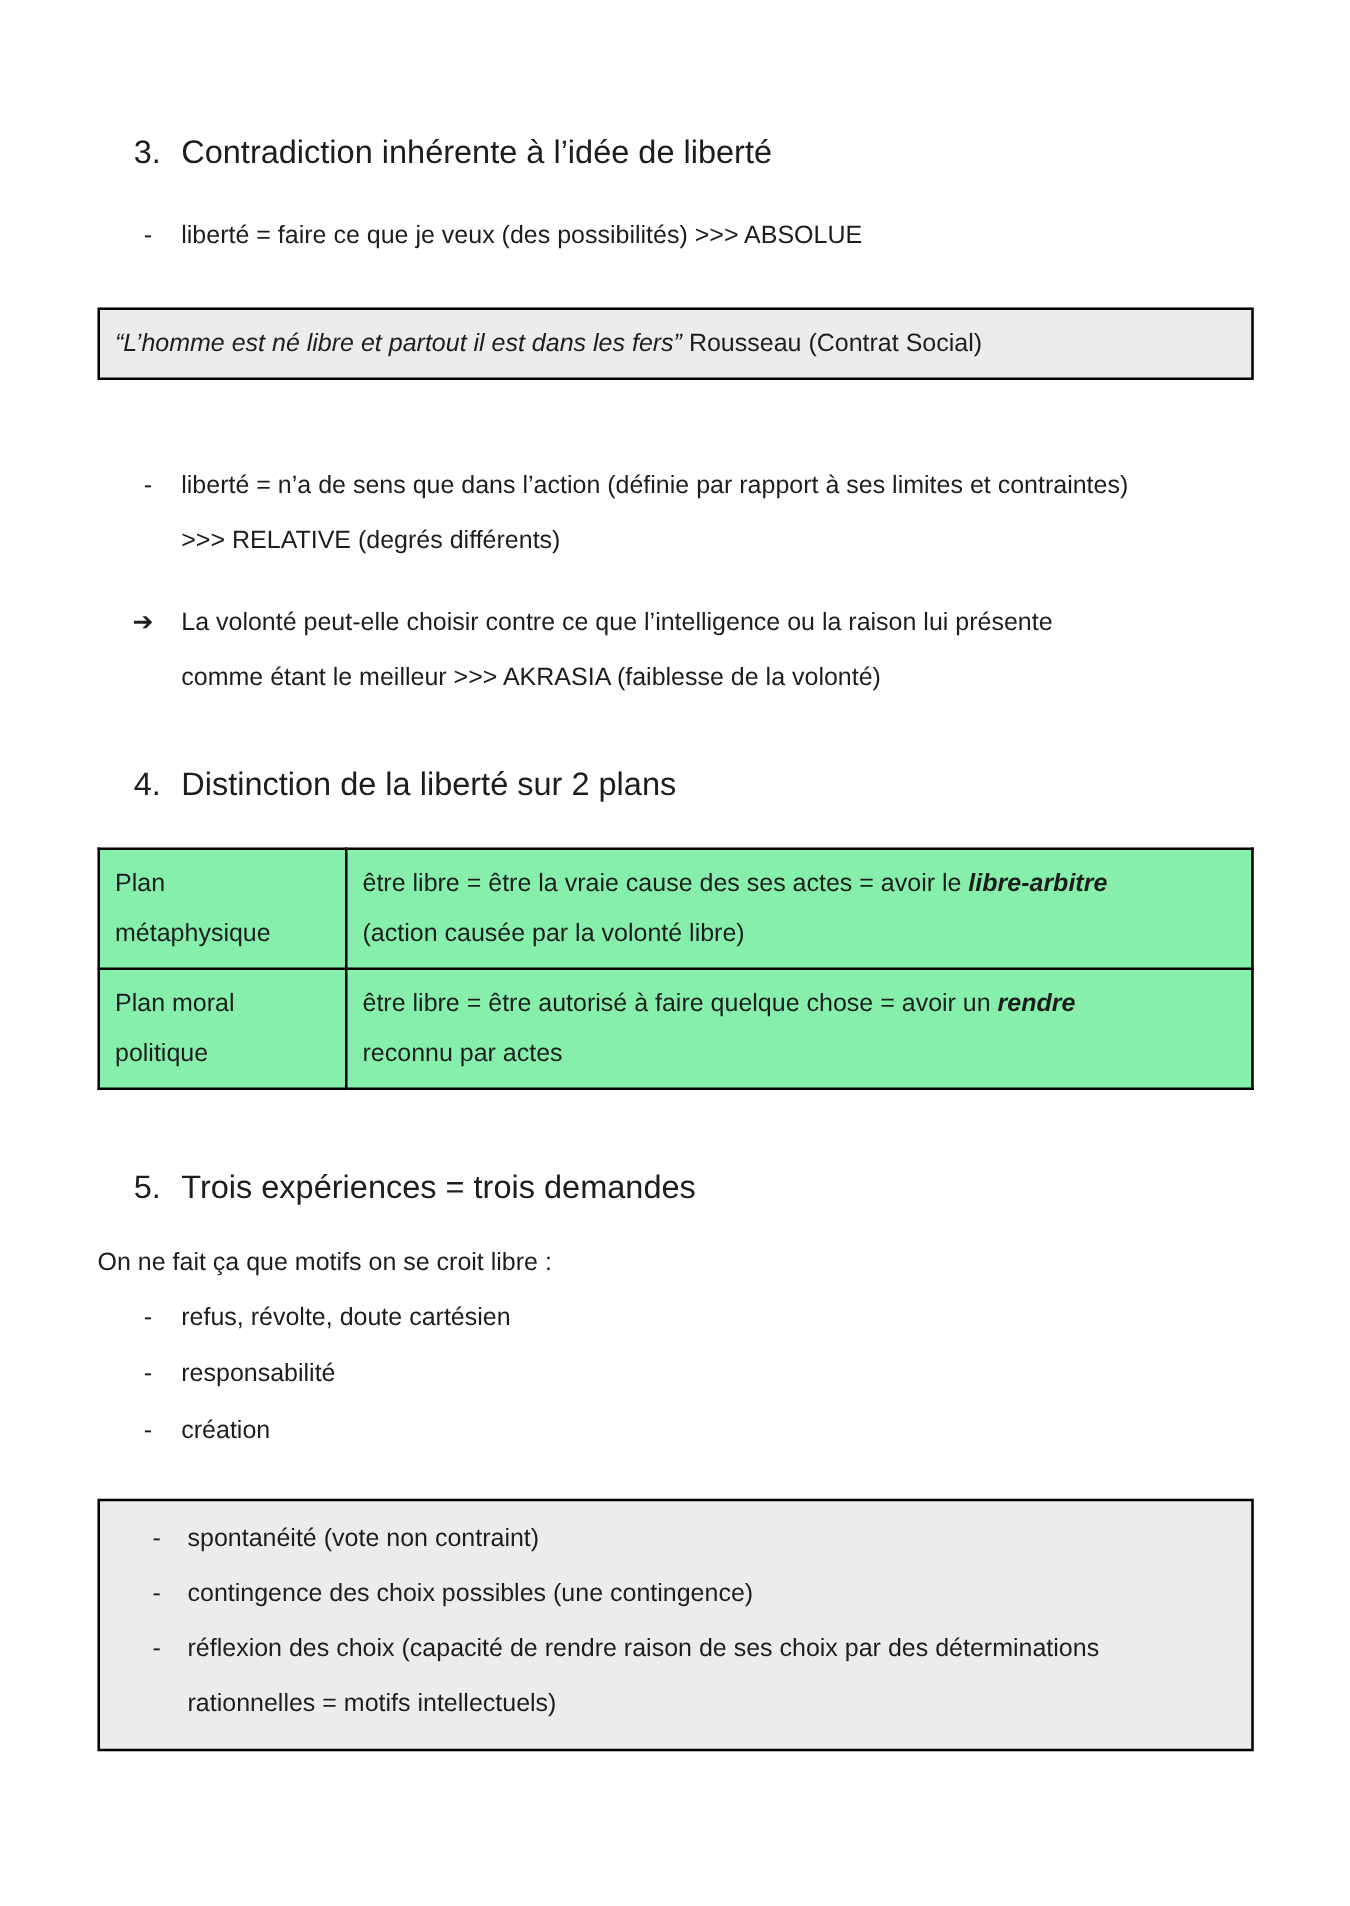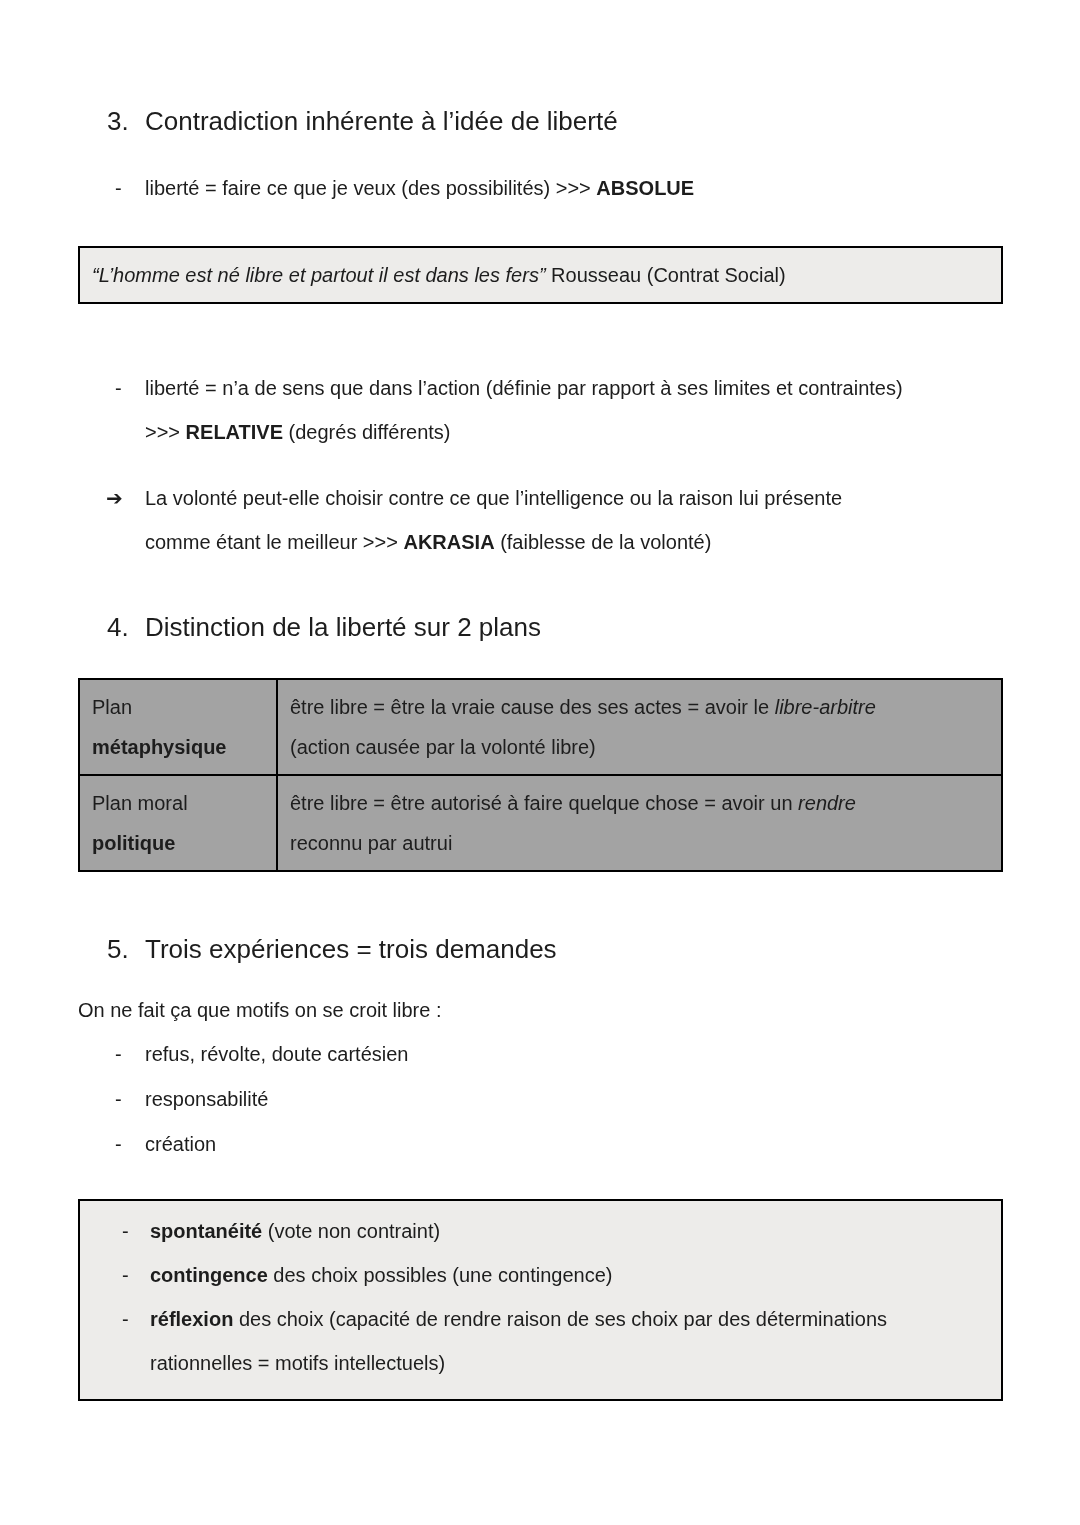--- a/index.html
+++ b/index.html
@@ -36,22 +36,22 @@
   .li .marker {
     margin-left: 37px;
     width: 30px;
     flex: 0 0 auto;
   }
   .li.arrow .marker {
     margin-left: 28px;
     width: 39px;
   }
   .litext { flex: 1; }
-  .b  { font-weight: bold; }
-  .bi { font-weight: normal; font-style: italic; }
+  .b  { font-weight: normal; }
+  .bi { font-weight: bold; font-style: italic; }
   .it { font-style: italic; }
   .box {
     border: 2px solid #000000;
     background: #edecea;
   }
   .quote {
     margin-top: 36px;
     padding: 5px 12px;
     line-height: 44px;
   }
@@ -66,21 +66,21 @@
   }
   .plain-list .li { line-height: 45px; }
   table.plans {
     border-collapse: collapse;
     width: 100%;
     margin-top: 32px;
     table-layout: fixed;
   }
   table.plans td {
     border: 2px solid #000000;
-    background: #a3a3a3;
+    background: #86efac;
     vertical-align: top;
     padding: 7px 12px 7px;
     line-height: 40px;
     font-size: 20px;
   }
   td.label-cell { width: 172px; }
   .gray-box {
     margin-top: 32px;
     padding: 8px 12px 14px;
     line-height: 45px;
@@ -136,21 +136,21 @@
           <span>(action causée par la volonté libre)</span>
         </td>
       </tr>
       <tr>
         <td class="label-cell">
           <span>Plan moral</span><br>
           <span class="b">politique</span>
         </td>
         <td>
           <span>être libre = être autorisé à faire quelque chose = avoir un </span><span class="bi">rendre</span><br>
-          <span>reconnu par autrui</span>
+          <span>reconnu par actes</span>
         </td>
       </tr>
     </tbody>
   </table>
 
   <div class="heading mt-heading5">
     <span class="hnum">5.</span>
     <span class="htext">Trois expériences = trois demandes</span>
   </div>
 

